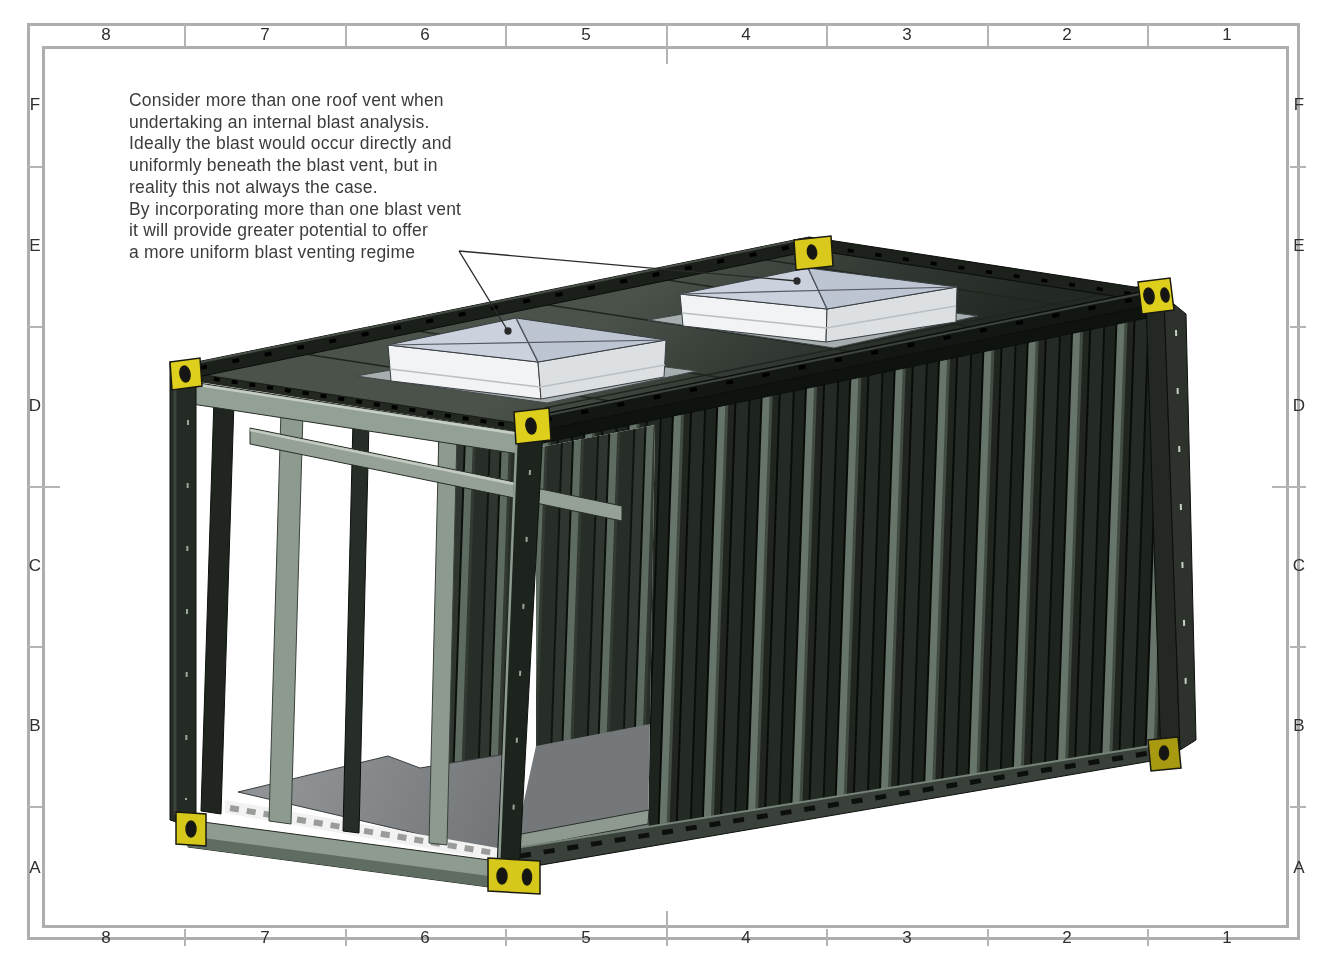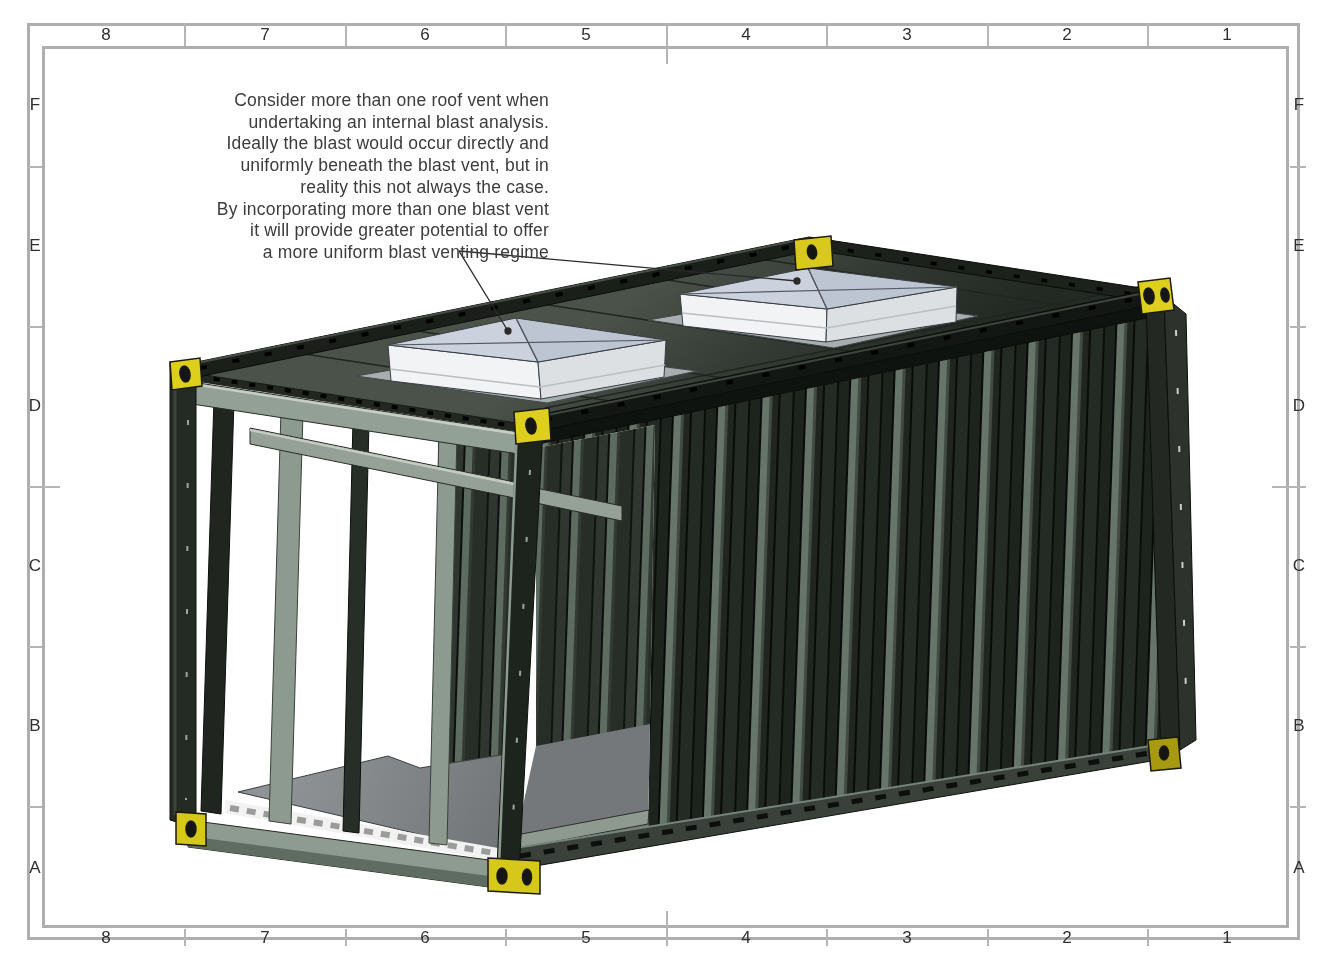--- a/index.html
+++ b/index.html
@@ -11,21 +11,21 @@
                border:3px solid #aeaeae;box-sizing:border-box;}
   .inner-frame{position:absolute;left:42px;top:46px;width:1247px;height:882px;
                border:3px solid #aeaeae;box-sizing:border-box;}
   .tick{position:absolute;background:#b5b5b5;}
   .tick.v{width:2px;}
   .tick.h{height:2px;}
   .zlabel{position:absolute;width:50px;text-align:center;font-size:17px;color:#2f2f2f;
           line-height:20px;}
   .zlabel.side{width:18px;}
   .note{position:absolute;left:129px;top:90px;width:420px;font-size:17.5px;line-height:21.7px;
-        color:#3c3c3c;letter-spacing:0.2px;white-space:pre-line;text-align:right;}
+        color:#3c3c3c;letter-spacing:0.2px;white-space:pre-line;}
 </style>
 </head>
 <body>
 
 <div class="page">
 
   <svg class="art" viewBox="0 0 1334 964">
     <defs>
       <linearGradient id="gradRoof" gradientUnits="userSpaceOnUse" x1="700" y1="245" x2="845" y2="435">
         <stop offset="0" stop-color="#4a524a"></stop>

